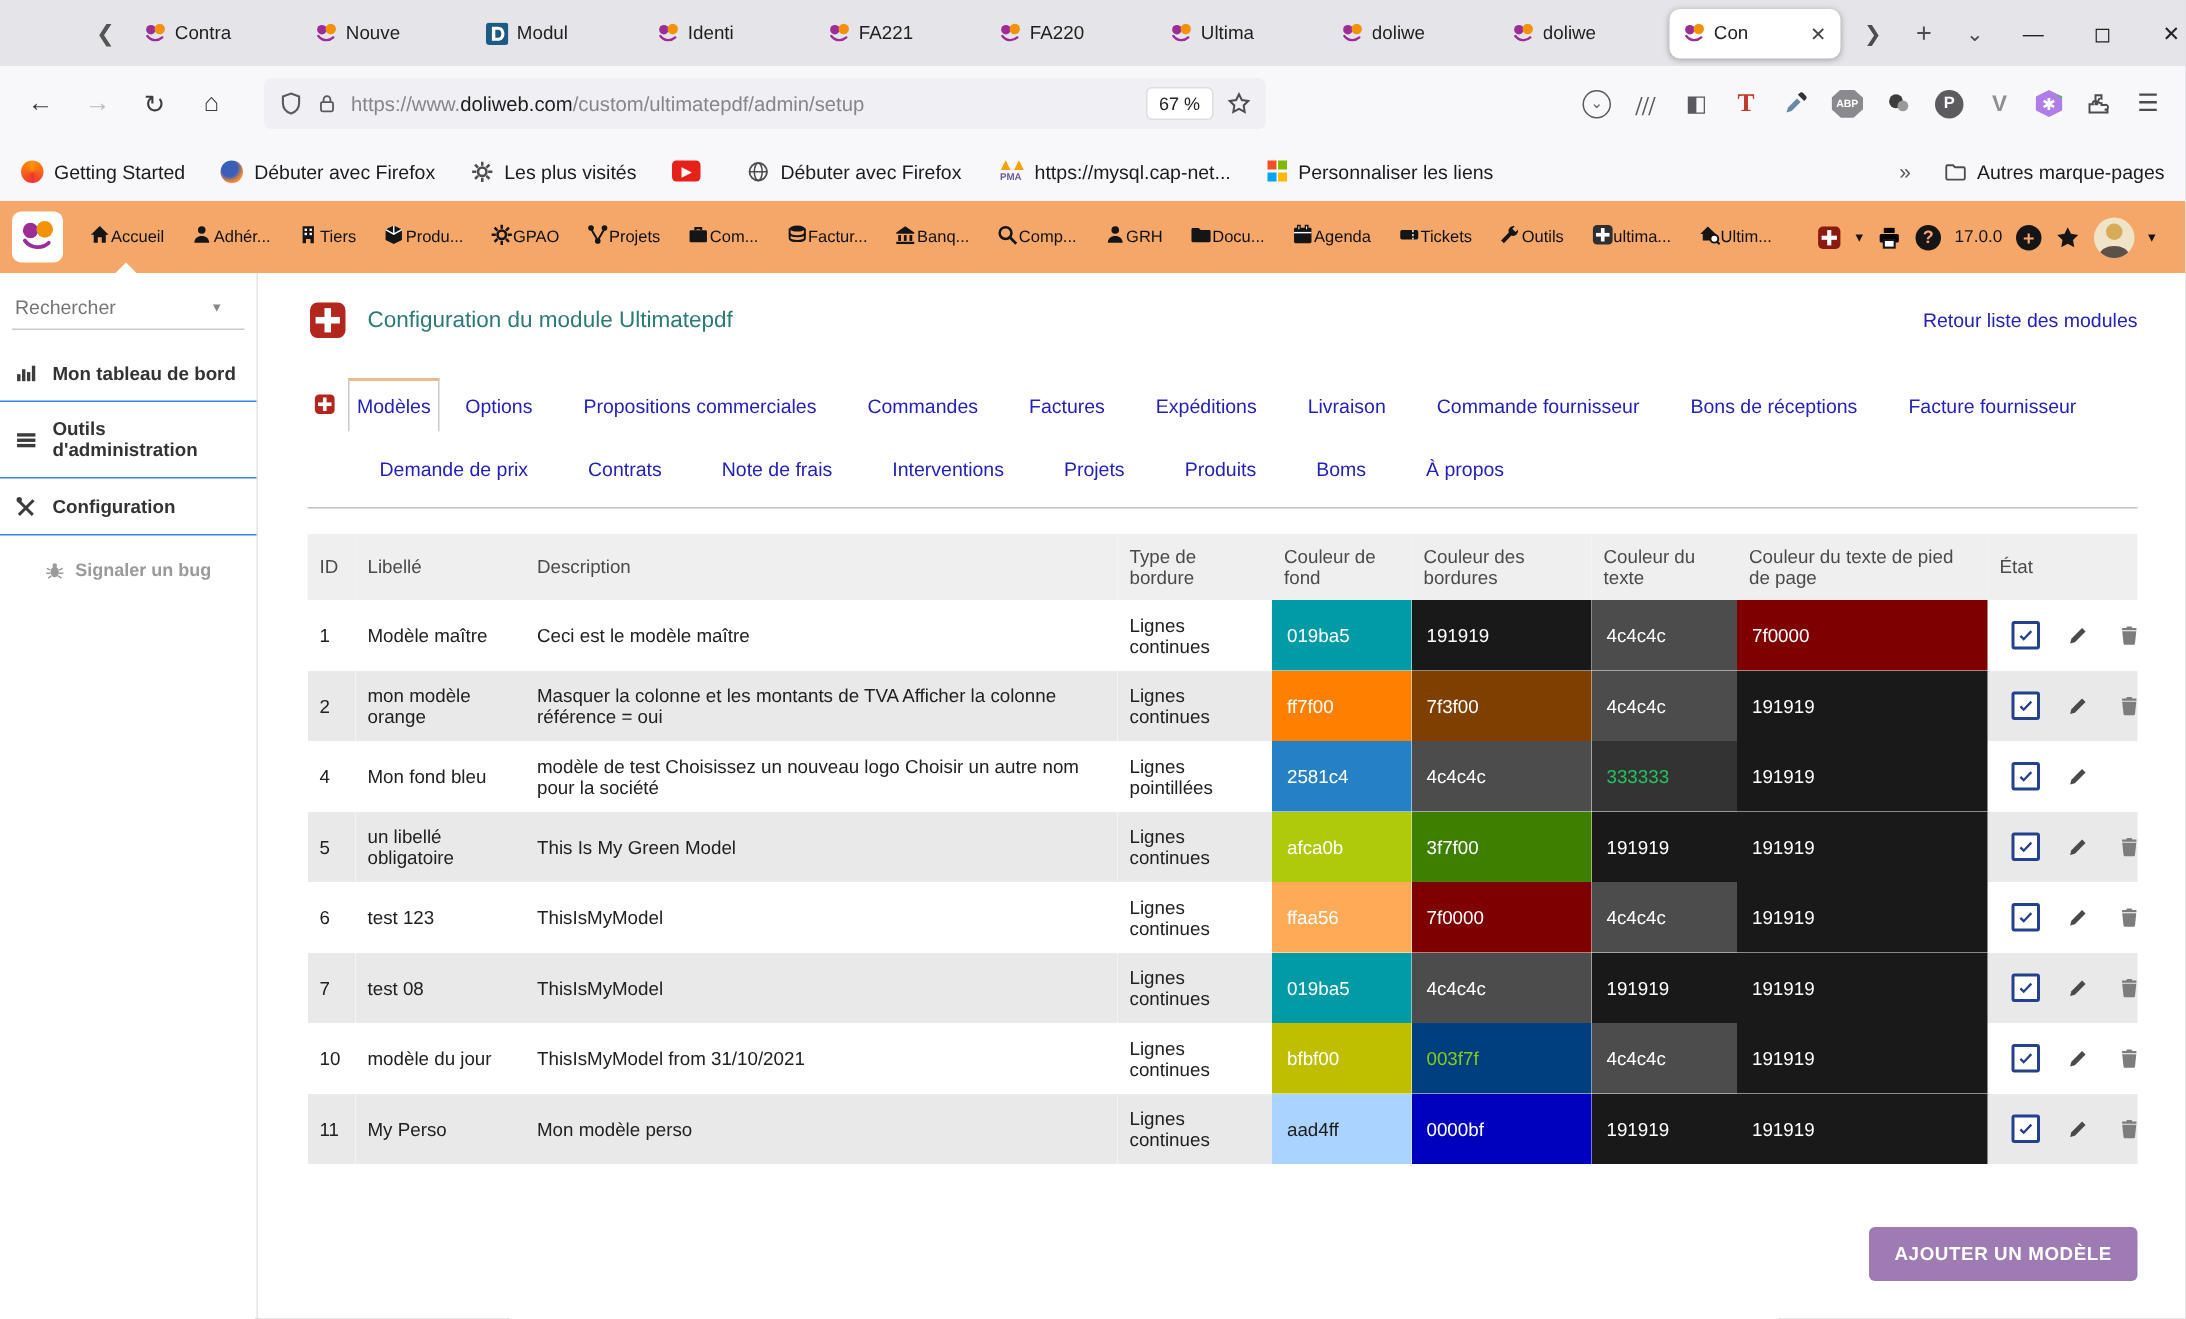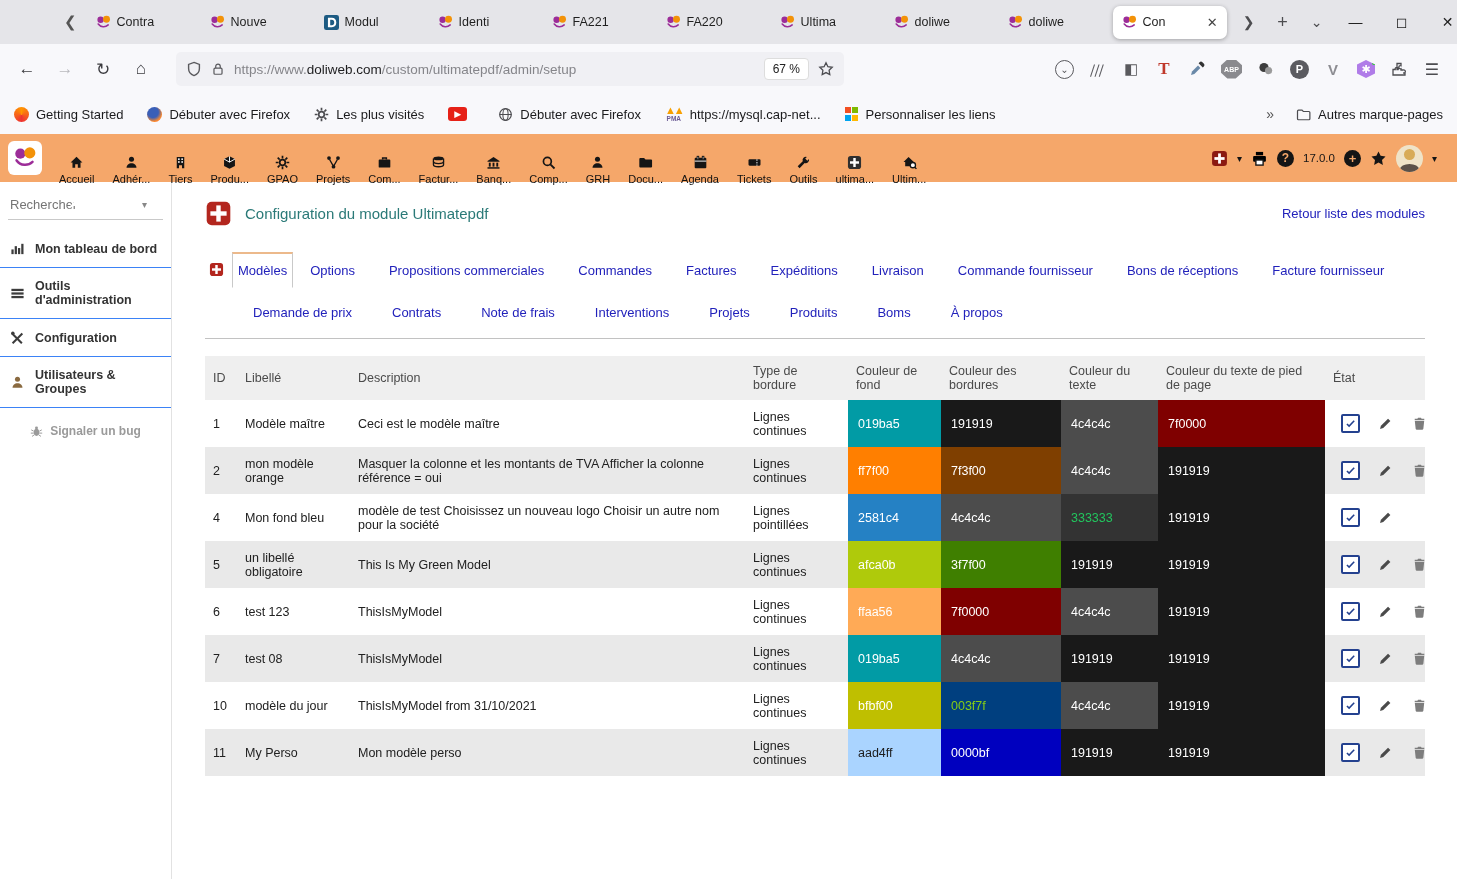--- a/index.html
+++ b/index.html
@@ -42,21 +42,21 @@
   .msgrid{width:14px;height:14px;display:grid;grid-template-columns:6px 6px;grid-gap:1.5px;}
   .msgrid i{width:6px;height:6px;}
   .yt{width:19px;height:14px;background:#e62117;border-radius:3px;display:flex;align-items:center;justify-content:center;color:#fff;font-size:9px;}
   .pma{font-size:6.5px;font-weight:bold;color:#6b5b95;line-height:1;text-align:center;}
   .pma .sails{color:#f8a001;font-size:11px;line-height:8px;letter-spacing:-2px;}
 
   
   .dolimenu{height:48px;background:#f5a76a;display:flex;align-items:center;padding:0 6px;}
   .dm-logo{width:34px;height:34px;background:#fff;border-radius:6px;display:flex;align-items:center;justify-content:center;margin:0 8px 0 2px;}
   .dm-items{display:flex;height:100%;}
-  .dm-item{display:flex;flex-direction:column;align-items:center;justify-content:center;padding:12px 9px;font-size:11px;color:#111;position:relative;height:100%;}
+  .dm-item{display:flex;align-items:center;justify-content:center;padding:0 9px;font-size:11px;color:#111;position:relative;height:100%;}
   .dm-item svg{width:15px;height:15px;margin-bottom:3px;fill:#151515;color:#151515;}
   .dm-item--active::after{content:"";position:absolute;bottom:0;left:50%;margin-left:-7px;border-left:7px solid transparent;border-right:7px solid transparent;border-bottom:7px solid #fff;}
   .dm-right{margin-left:auto;display:flex;align-items:center;gap:9px;padding-right:14px;color:#151515;}
   .dm-right .ver{font-size:11.5px;}
   .chev-sm{font-size:10px;color:#151515;}
   .avatar{width:27px;height:27px;border-radius:50%;background:#efe3c8;position:relative;overflow:hidden;}
   .avatar::before{content:"";position:absolute;top:4px;left:8px;width:11px;height:11px;border-radius:50%;background:#d8ab57;}
   .avatar::after{content:"";position:absolute;bottom:-3px;left:4px;width:19px;height:11px;border-radius:50% 50% 0 0;background:#5b5149;}
 
   
@@ -589,26 +589,20 @@
         <svg>
             <use href="#s-bars"></use>
           </svg>
         <span>Outils d'administration</span>
       </div>
       <div class="side-item">
         <svg>
             <use href="#s-tools"></use>
           </svg>
         <span>Configuration</span>
-      </div>
-      <div class="side-item users">
-        <svg>
-            <use href="#s-person"></use>
-          </svg>
-        <span>Utilisateurs &amp; Groupes</span>
       </div>
       <div class="bug-item">
         <svg>
             <use href="#s-bug"></use>
           </svg>
         <span>Signaler un bug</span>
       </div>
     </div>
 
     <div class="content">
@@ -853,15 +847,18 @@
                   <use href="#s-pencil"></use>
                 </svg>
                 <svg class="ic ic-trash">
                   <use href="#s-trash"></use>
                 </svg>
               </td>
             </tr>
         </tbody>
       </table>
 
+      <div class="btn-row">
+        <button class="add-btn">AJOUTER UN MODÈLE</button>
+      </div>
     </div>
   </div>
 </div>
 
 </body></html>

